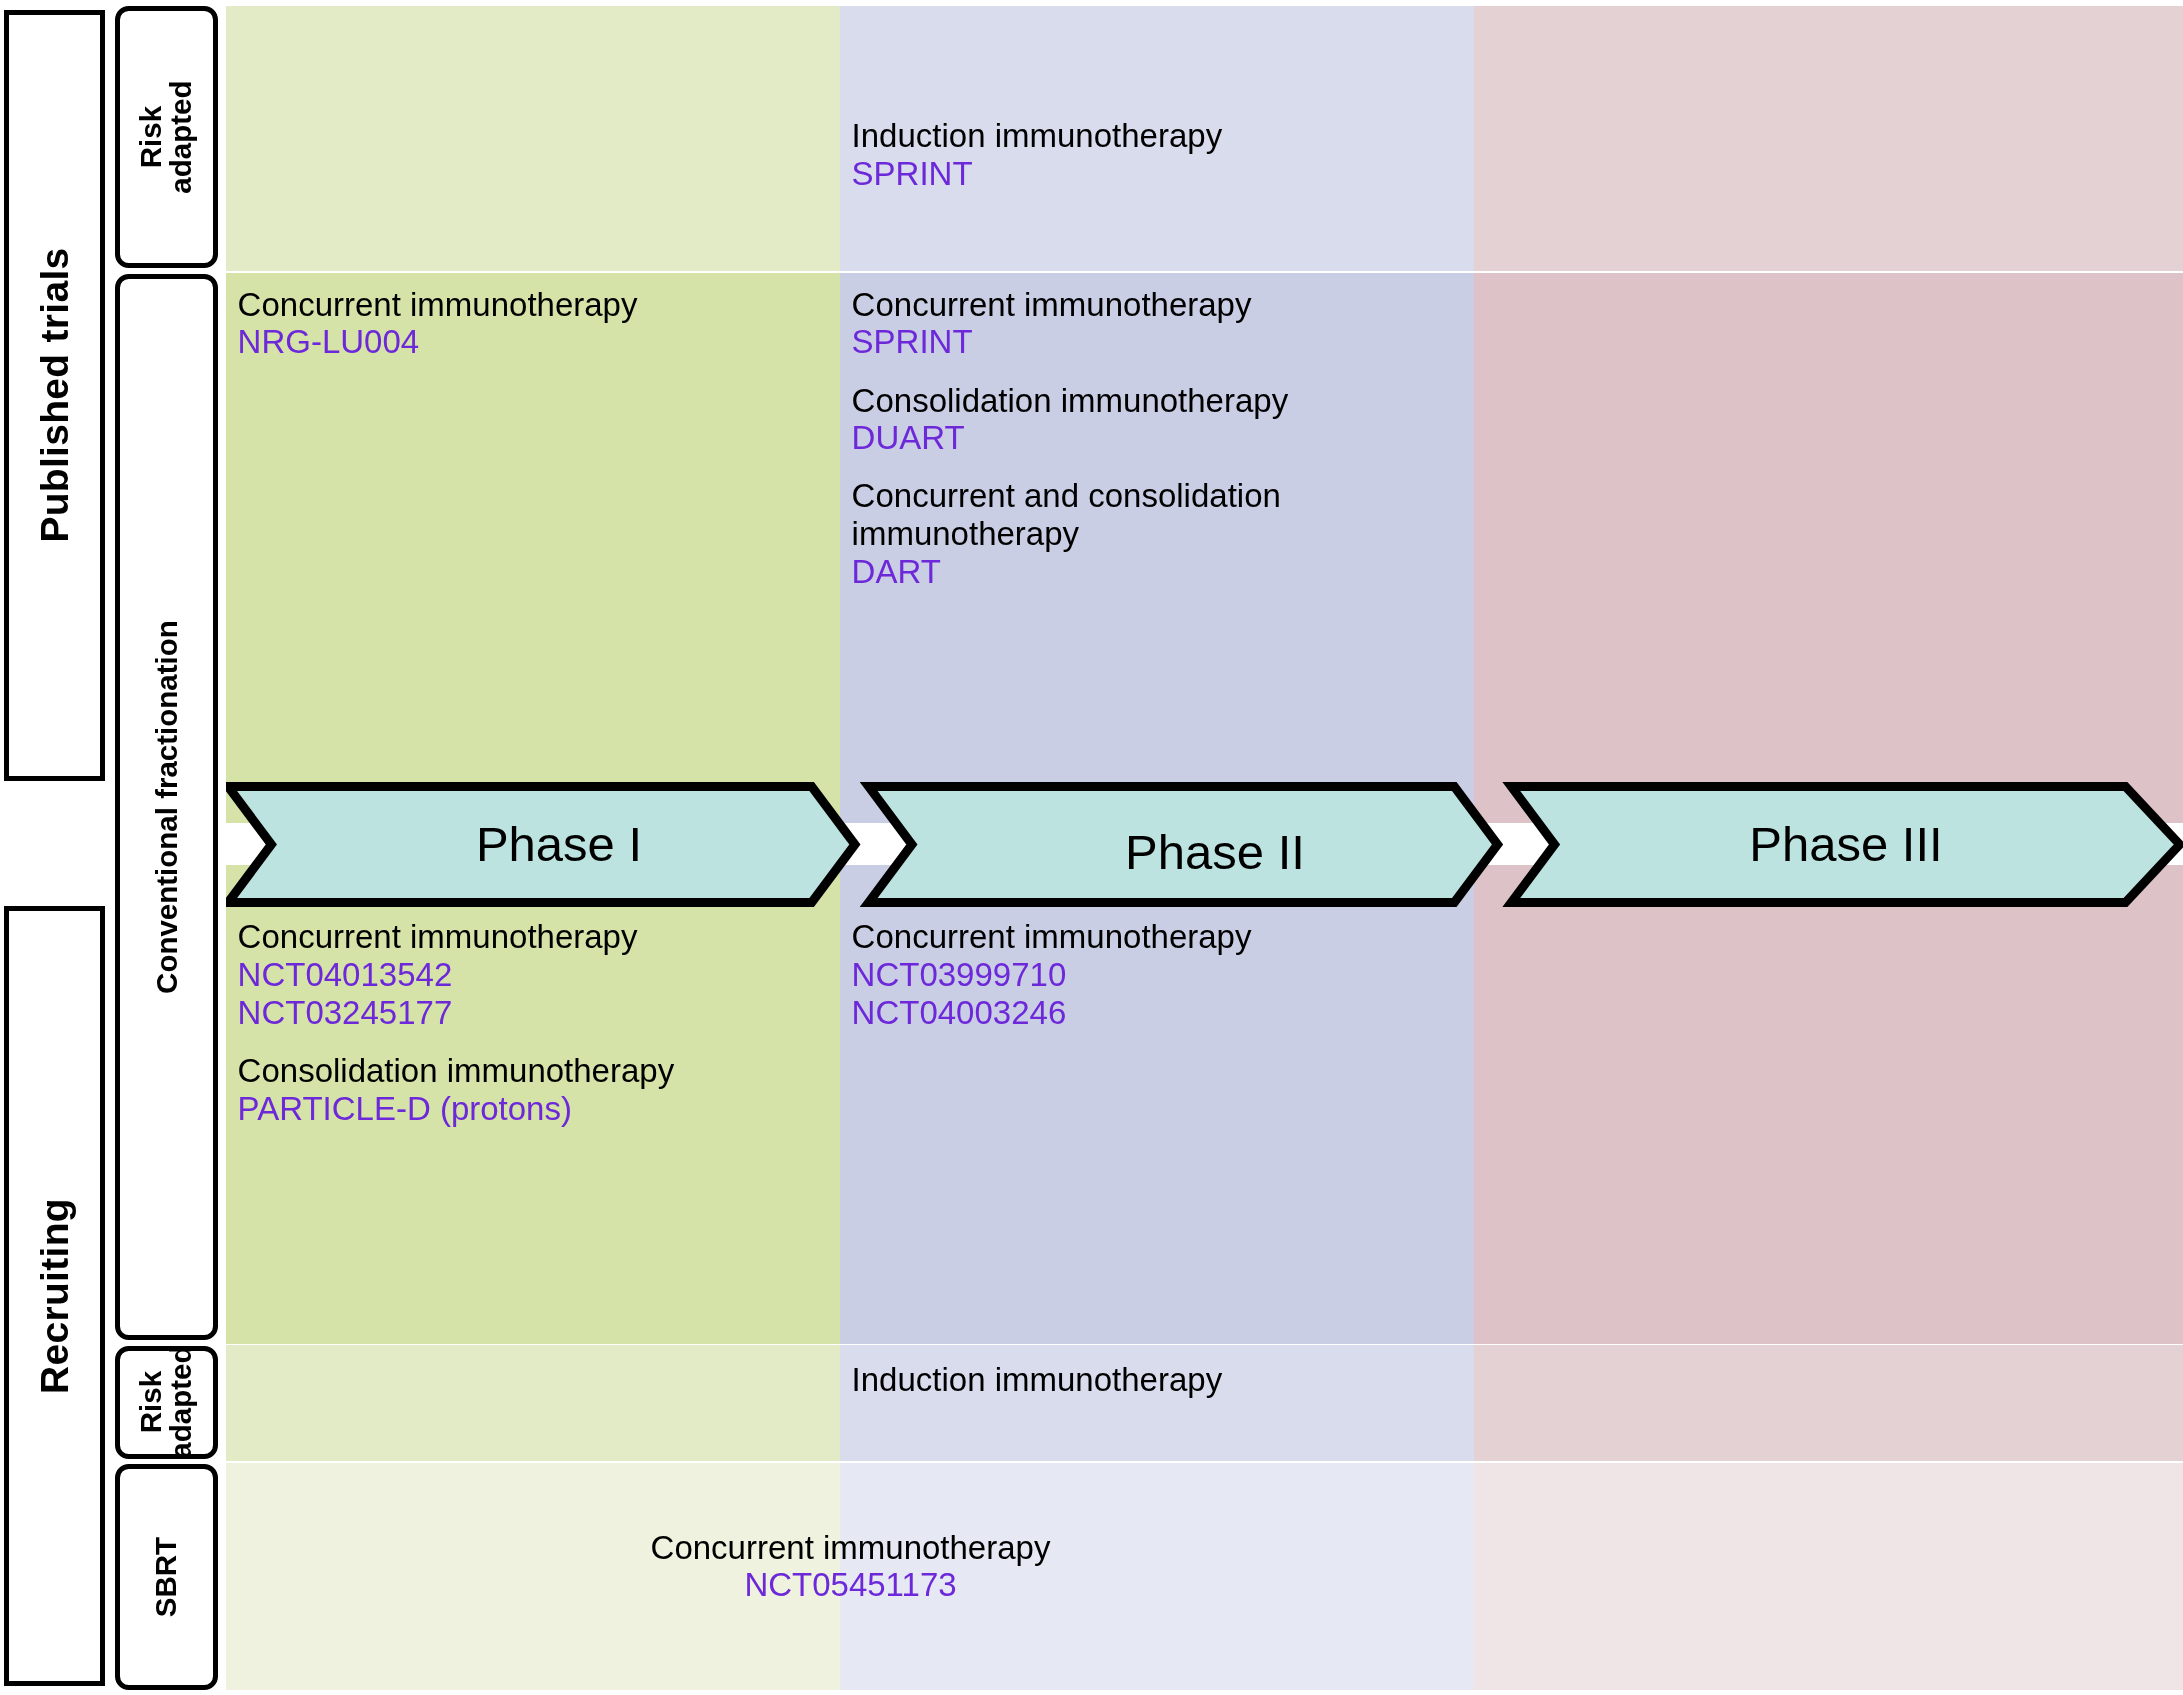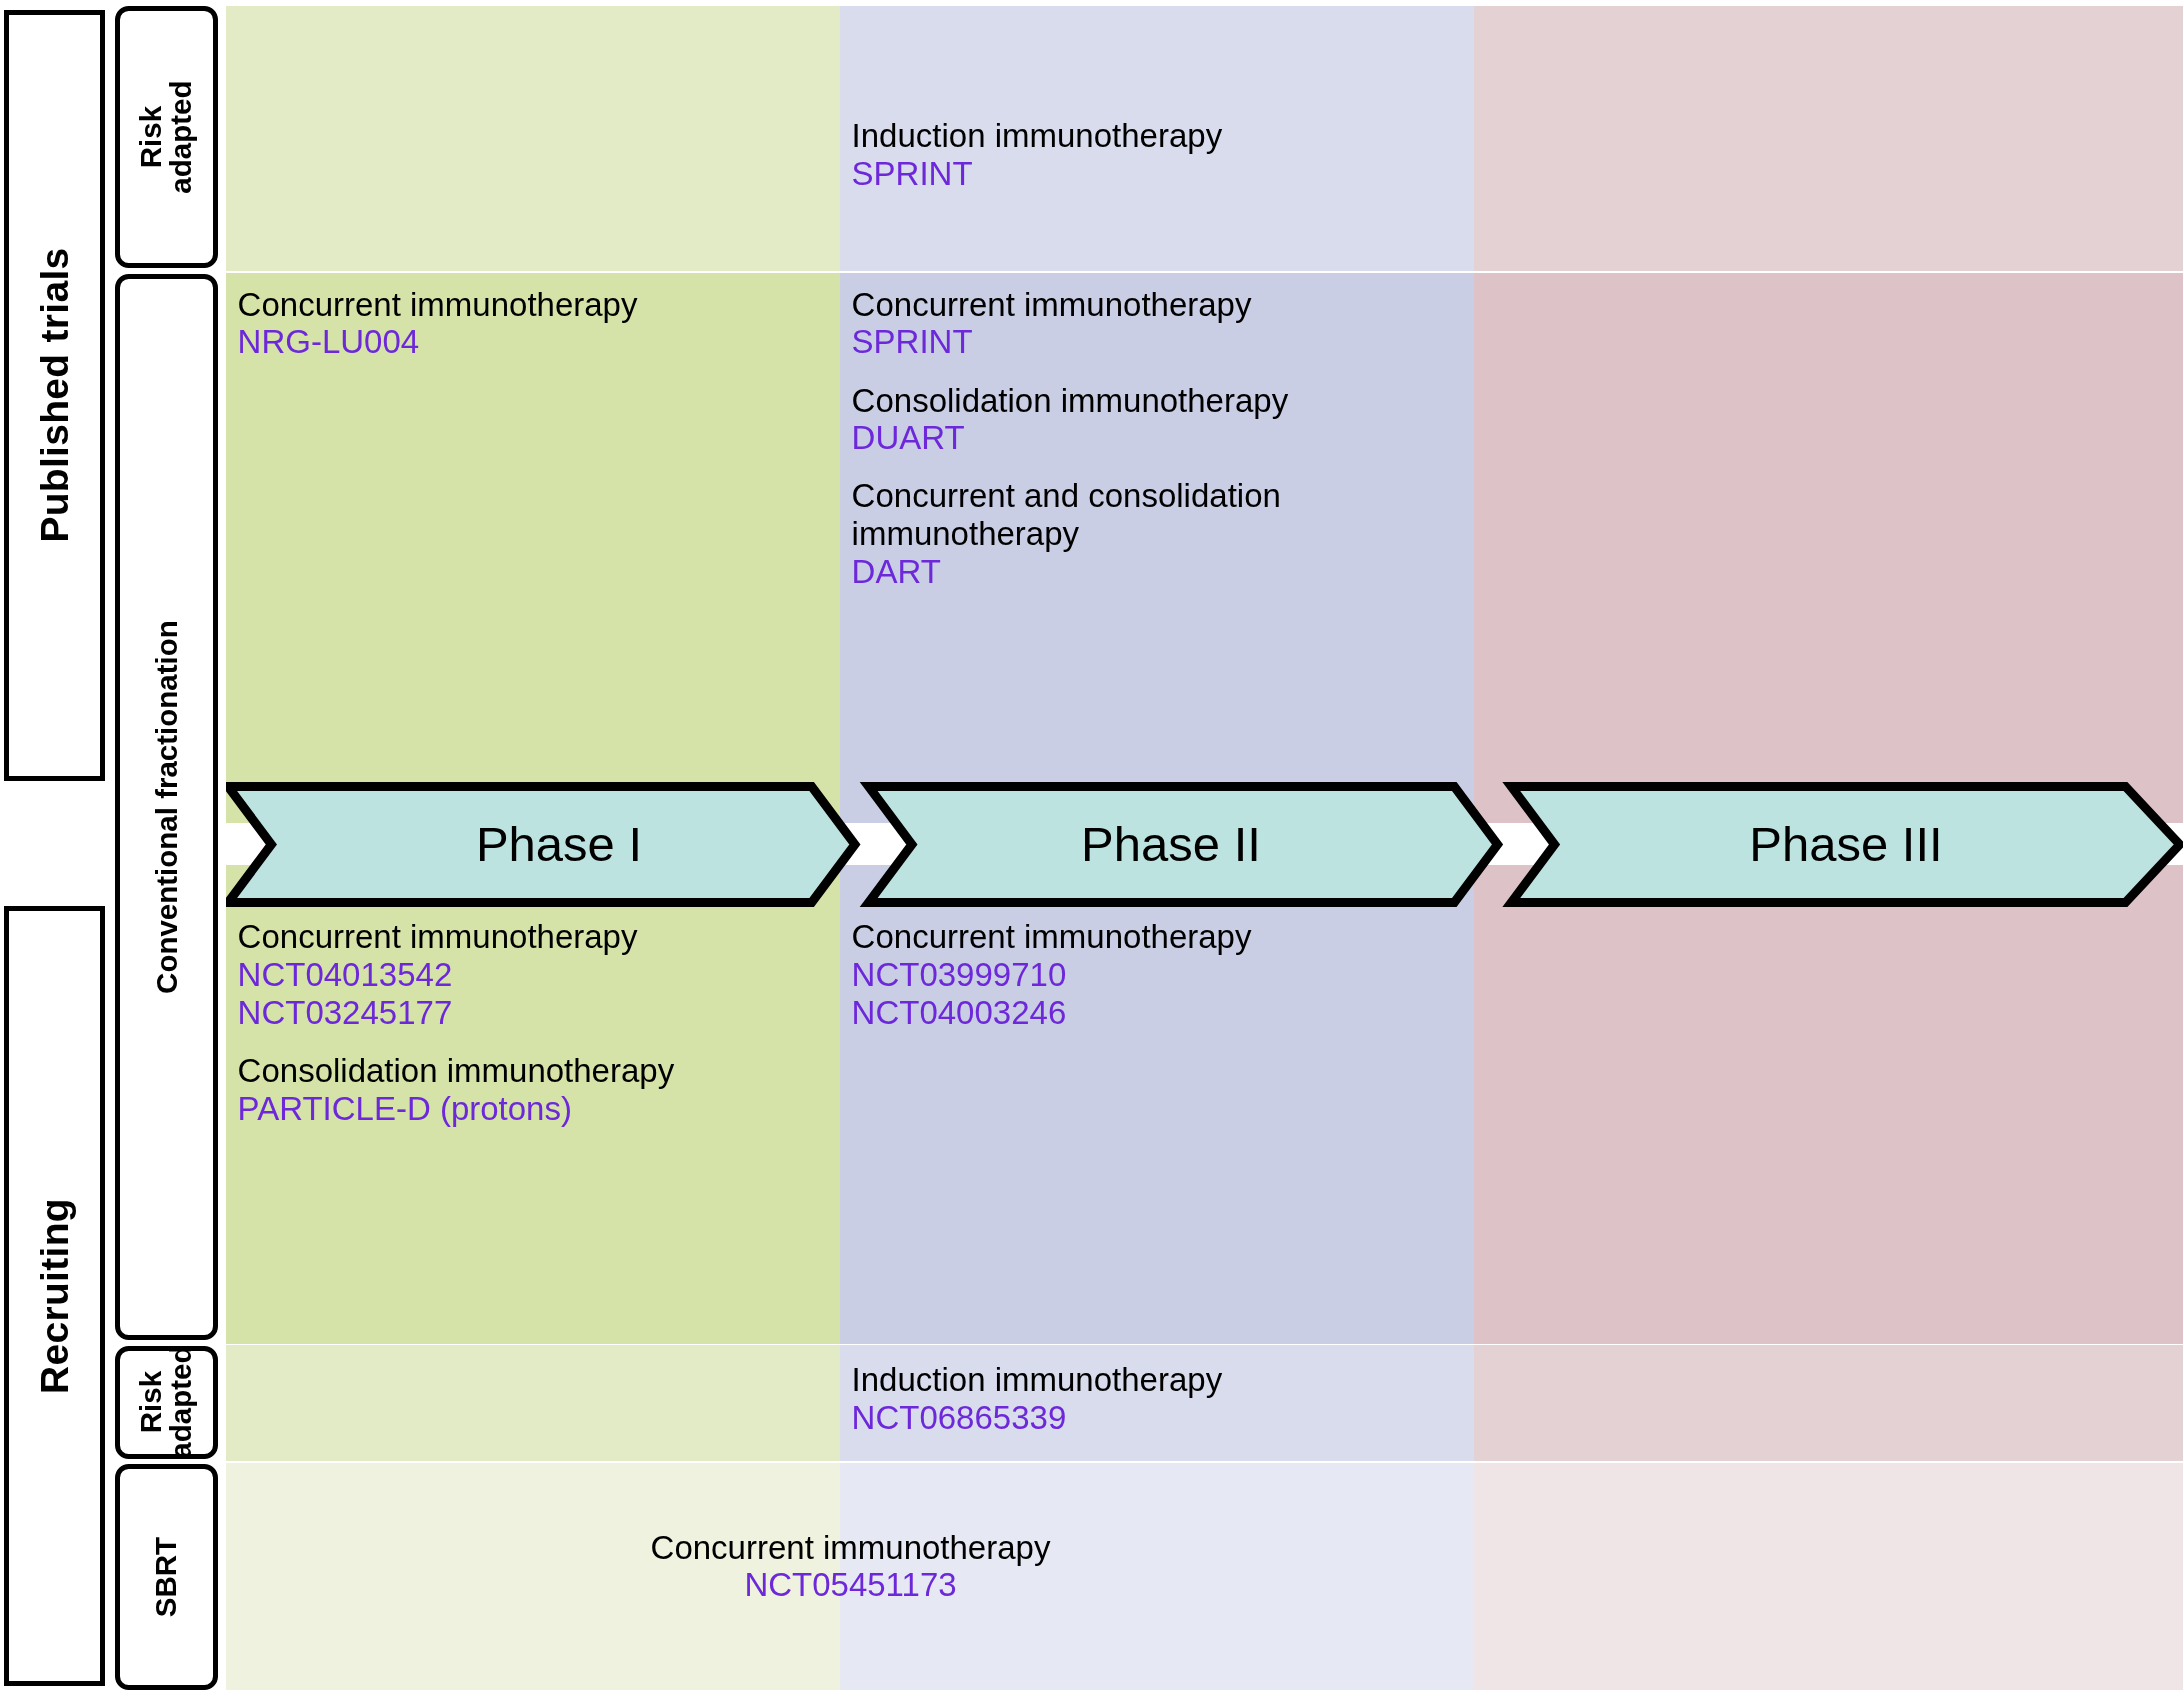--- a/index.html
+++ b/index.html
@@ -132,21 +132,20 @@
 <div class="cell" id="c-rec-conv-p2" style="left:840px; top:865px; width:635px; height:479px; background:#c9cee4; padding-top:53px;">
     <div class="h">Concurrent immunotherapy</div>
     <div class="t">NCT03999710</div>
     <div class="t">NCT04003246</div>
   </div>
 <div class="cell" id="c-rec-conv-p3" style="left:1474px; top:865px; width:709px; height:479px; background:#ddc3c8;"></div>
 
 <div class="cell" id="c-rec-risk-p1" style="left:226px; top:1345px; width:614px; height:116px; background:#e3ebc6;"></div>
 <div class="cell" id="c-rec-risk-p2" style="left:840px; top:1345px; width:635px; height:116px; background:#d8dcec; padding-top:16px;">
     <div class="h">Induction immunotherapy</div>
-    <div class="t">NCT06865339</div>
   </div>
 <div class="cell" id="c-rec-risk-p3" style="left:1474px; top:1345px; width:709px; height:116px; background:#e4d1d4;"></div>
 
 <div class="cell" id="c-rec-sbrt-p1" style="left:226px; top:1463px; width:614px; height:227px; background:#eef2de;"></div>
 <div class="cell" id="c-rec-sbrt-p2" style="left:840px; top:1463px; width:635px; height:227px; background:#e6e9f3;"></div>
 <div class="cell" id="c-rec-sbrt-p3" style="left:1474px; top:1463px; width:709px; height:227px; background:#f0e5e6;"></div>
 
 <div class="cell center" id="c-rec-sbrt-all" style="left:226px; top:1519px; width:1249px; height:169px; background:transparent;">
     <div class="h">Concurrent immunotherapy</div>
     <div class="t">NCT05451173</div>
@@ -156,21 +155,21 @@
   <svg width="1958" height="127" viewBox="0 0 3711 240" xmlns="http://www.w3.org/2000/svg">
 
     <polygon points="4,10 1110,10 1192,120 1110,230 4,230 86,120" fill="#bde3e0" stroke="#000000" stroke-width="17" stroke-linejoin="miter"></polygon>
 
     <polygon points="1218,10 2328,10 2410,120 2328,230 1218,230 1300,120" fill="#bde3e0" stroke="#000000" stroke-width="17" stroke-linejoin="miter"></polygon>
 
     <polygon points="2436,10 3600,10 3703,120 3600,230 2436,230 2518,120" fill="#bde3e0" stroke="#000000" stroke-width="17" stroke-linejoin="miter"></polygon>
   </svg>
 </div>
 <div class="phase-label" style="left:274px; width:570px;">Phase I</div>
-<div class="phase-label" style="left:886px; width:570px;">Phase II</div>
+<div class="phase-label" style="left:930px; width:570px;margin-top:8px;">Phase II</div>
 <div class="phase-label" style="left:1561px; width:570px;">Phase III</div>
 
 <div class="status-box" id="status-published">
   <span class="vtext">Published trials</span>
 </div>
 <div class="status-box" id="status-recruiting">
   <span class="vtext">Recruiting</span>
 </div>
 
 <div class="tech-box" id="tech-risk-top">

